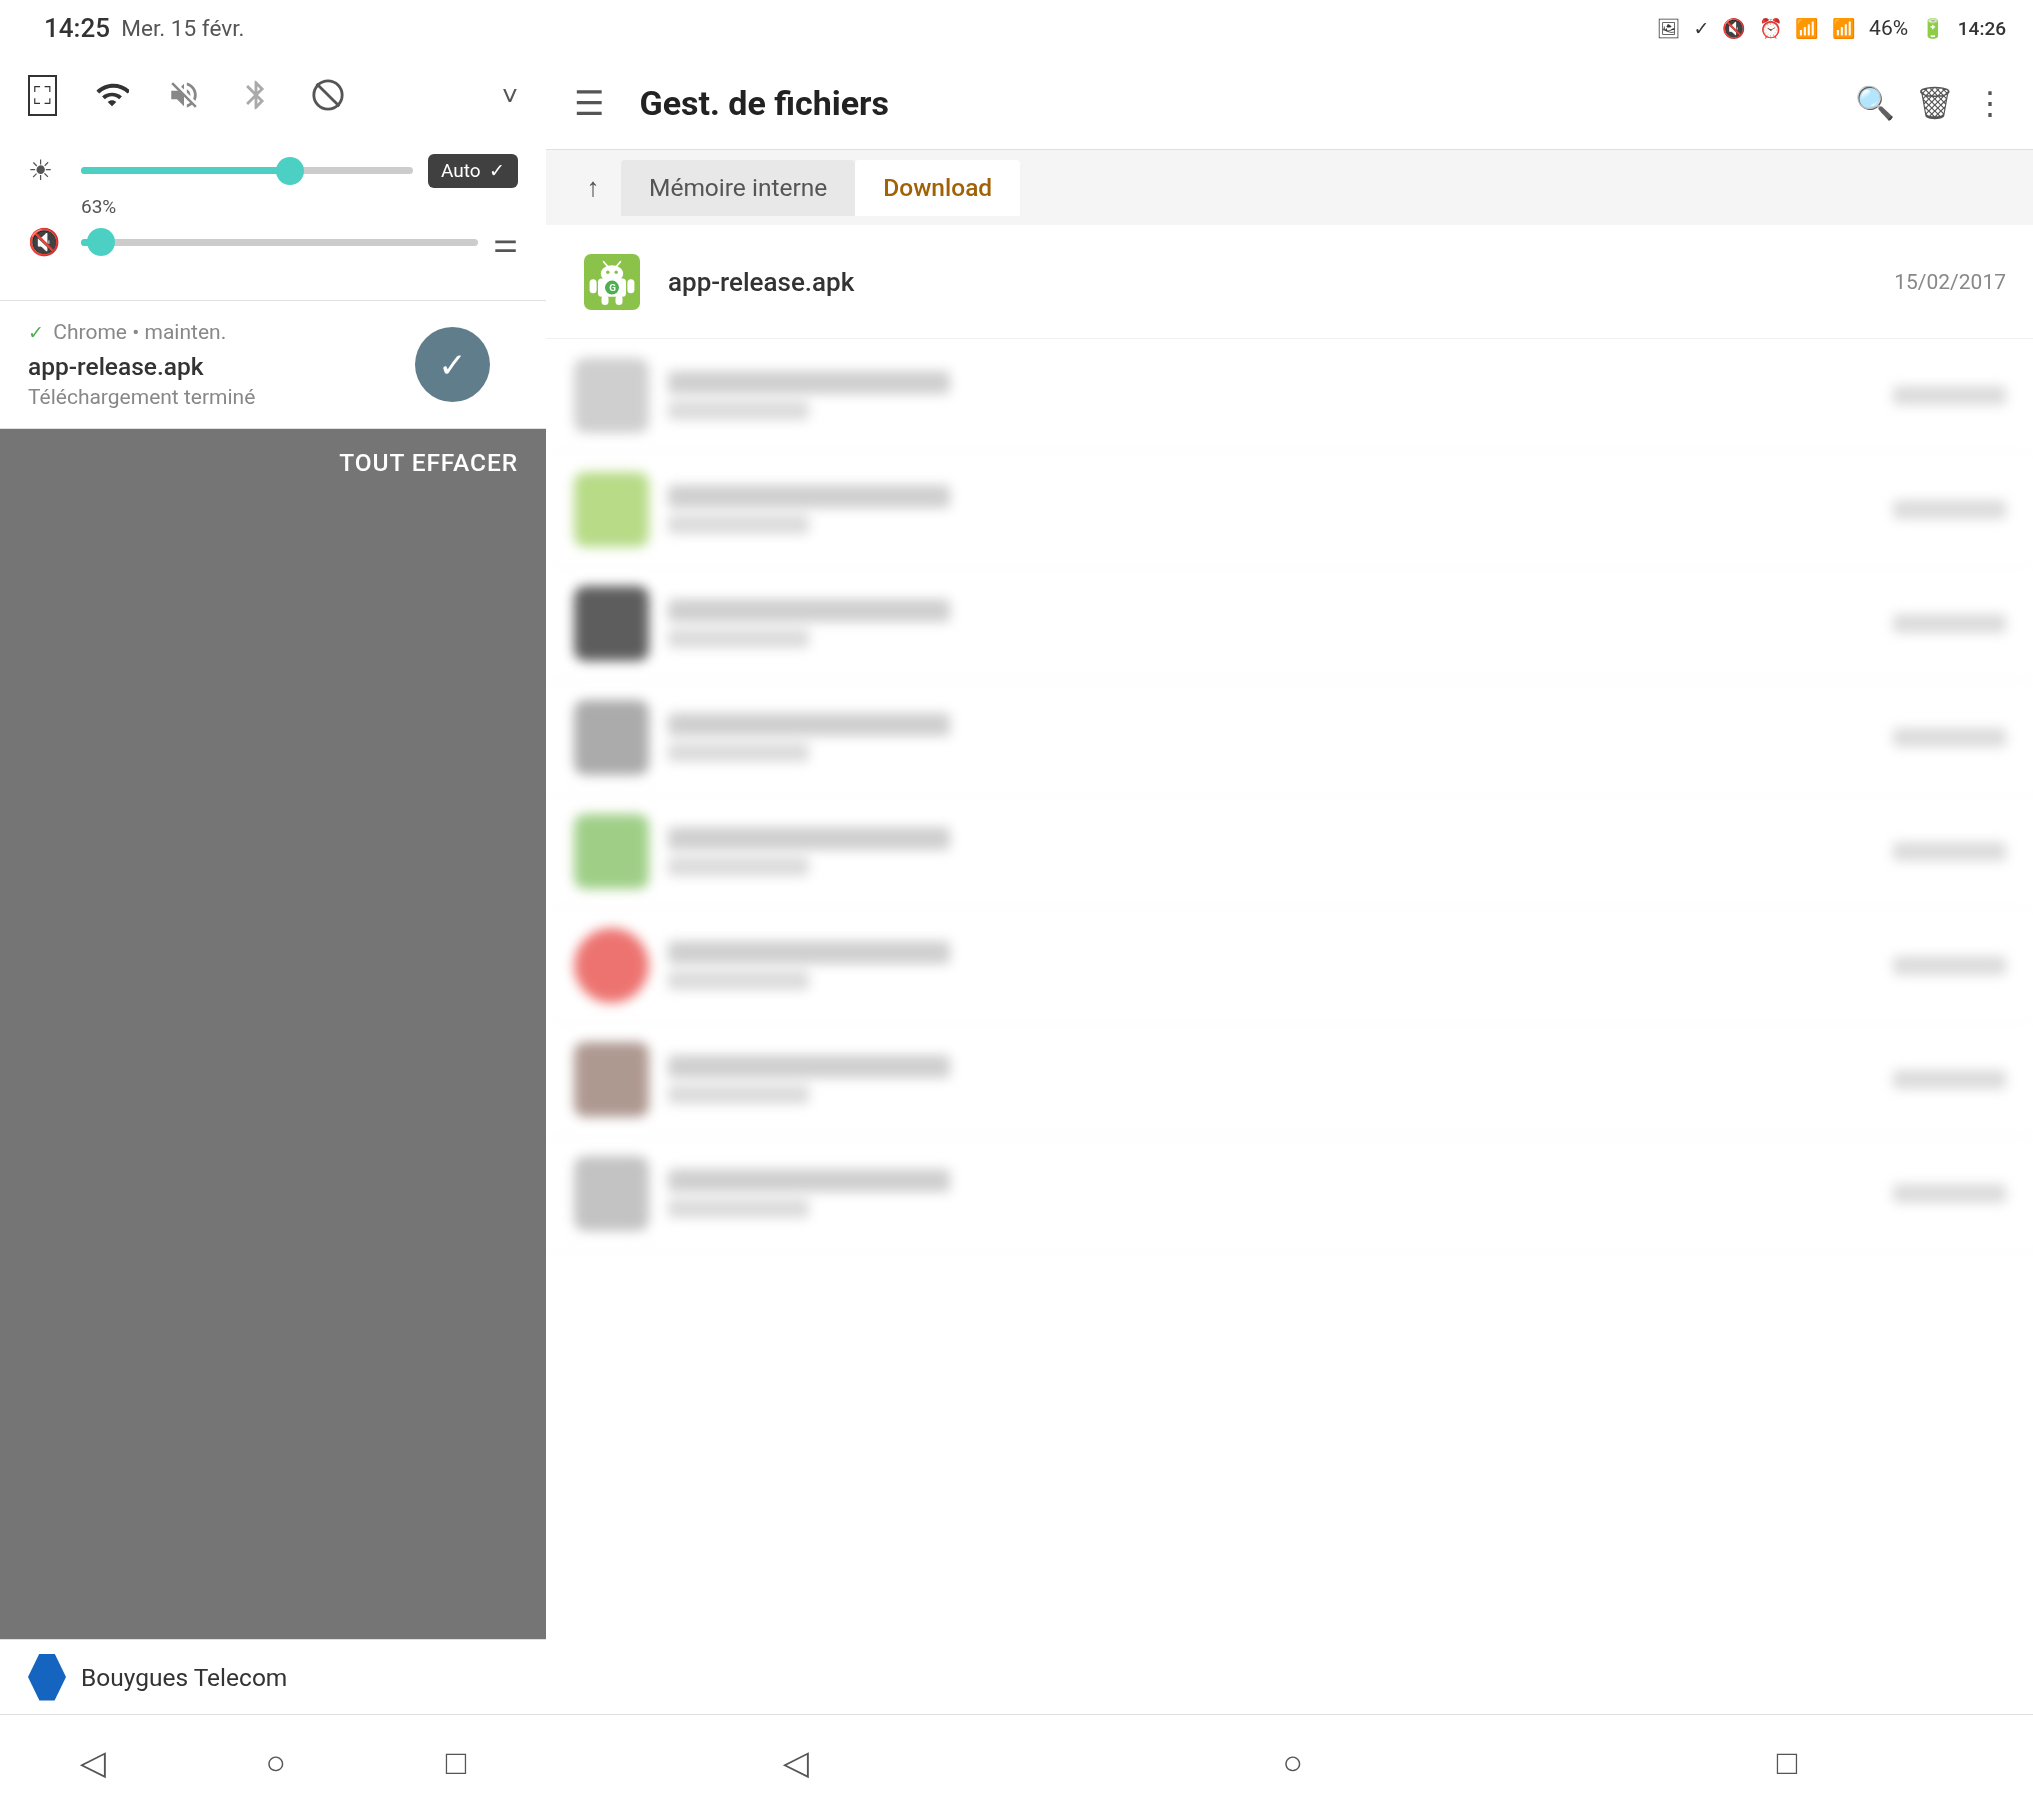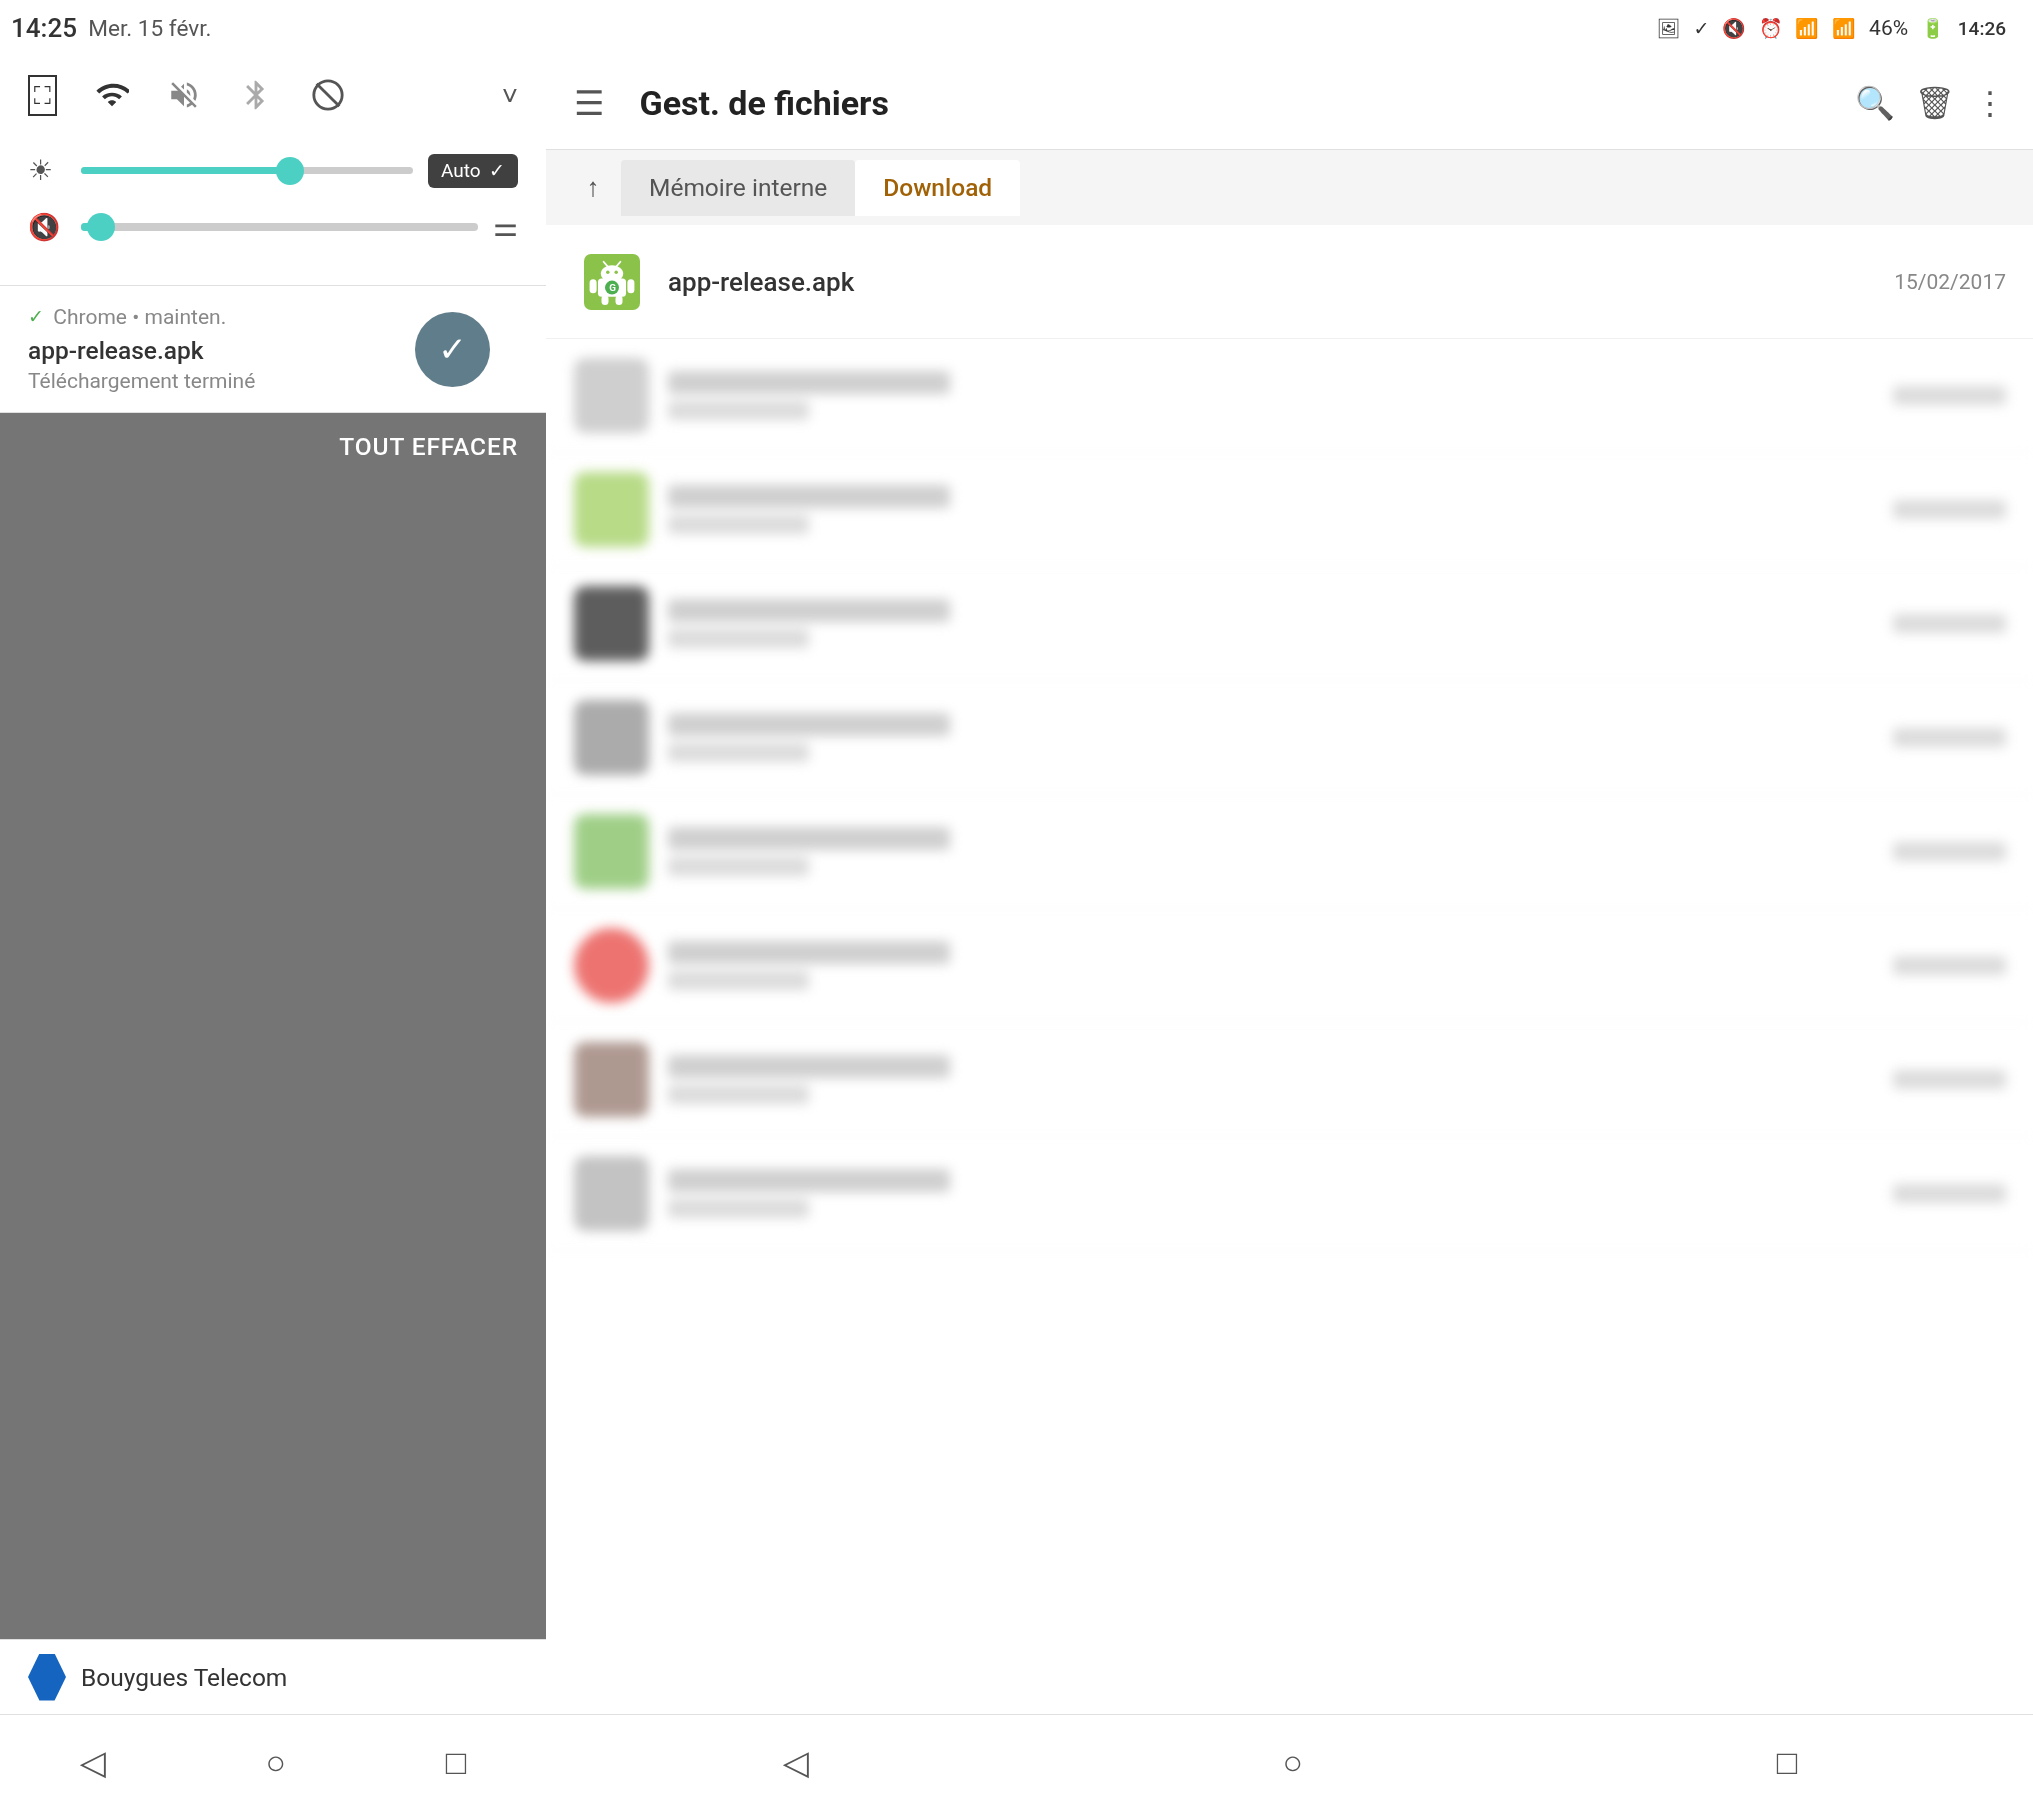--- a/index.html
+++ b/index.html
@@ -21,21 +21,21 @@
       flex-direction: column;
       position: relative;
     }
 
     
     .status-bar-left {
       height: 56px;
       background: #fff;
       display: flex;
       align-items: center;
-      padding: 0 11px;
+      padding: 0 44px;
     }
     .status-time {
       font-size: 26px;
       font-weight: 500;
       color: #333;
     }
     .status-date {
       font-size: 22.6px;
       color: #555;
       margin-left: 11.3px;
@@ -476,20 +476,21 @@
       <span class="slider-icon">☀</span>
       <div class="slider-track">
         <div class="slider-fill" style="width:63%"></div>
         <div class="slider-thumb" style="left:63%"></div>
       </div>
       <div class="slider-auto">
         <span>Auto</span>
         <span style="margin-left:3.8px;">✓</span>
       </div>
     </div>
+    <div class="percent-label">63%</div>
 
     <div class="slider-row">
       <span class="slider-icon" style="color:#333;font-size:26px;">🔇</span>
       <div class="slider-track">
         <div class="slider-fill" style="width:5%;background:#4dd0c4;"></div>
         <div class="slider-thumb" style="left:5%;background:#4dd0c4;"></div>
       </div>
       <span class="slider-eq">⚌</span>
     </div>
   </div>

